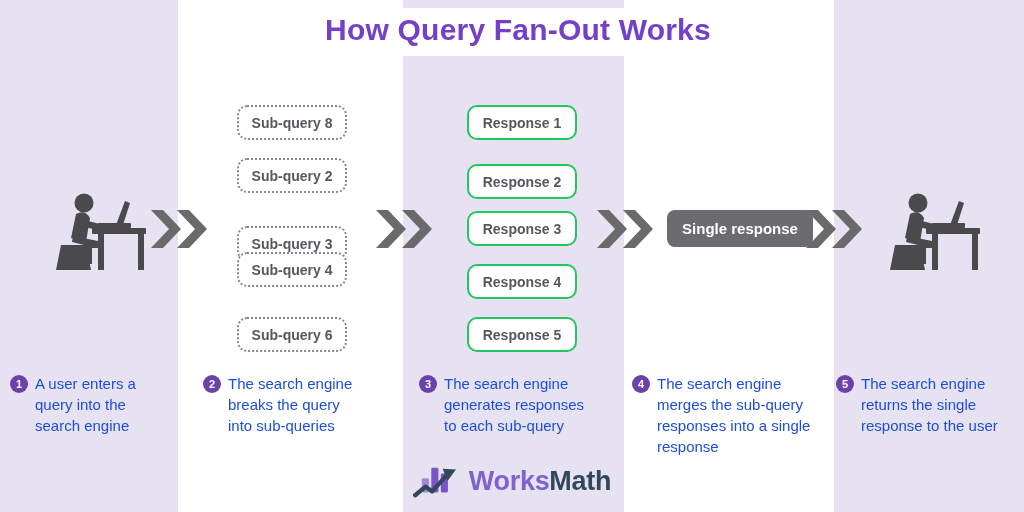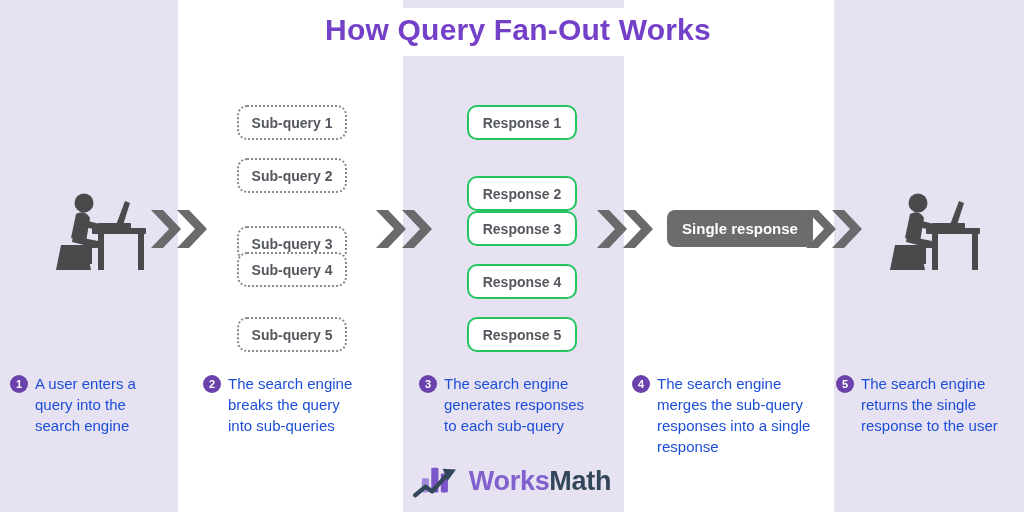--- a/index.html
+++ b/index.html
@@ -93,28 +93,28 @@
       <path d="M26 0 H38 L56 19 L38 38 H26 L44 19 Z"></path>
     </g>
   </svg>
   <svg class="chev" style="left:806px;" viewBox="0 0 56 38">
     <g fill="#6a6a6d">
       <path d="M0 0 H12 L30 19 L12 38 H0 L18 19 Z"></path>
       <path d="M26 0 H38 L56 19 L38 38 H26 L44 19 Z"></path>
     </g>
   </svg>
 
-  <div class="pill subq" style="top:105px;">Sub-query 1</div>
+  <div class="pill subq" style="top:105px;">Sub-query 8</div>
   <div class="pill subq" style="top:158px;">Sub-query 2</div>
   <div class="pill subq" style="top:226px;">Sub-query 3</div>
   <div class="pill subq" style="top:252px;">Sub-query 4</div>
-  <div class="pill subq" style="top:317px;">Sub-query 5</div>
+  <div class="pill subq" style="top:317px;">Sub-query 6</div>
 
   <div class="pill resp" style="top:105px;">Response 1</div>
-  <div class="pill resp" style="top:176px;">Response 2</div>
+  <div class="pill resp" style="top:164px;">Response 2</div>
   <div class="pill resp" style="top:211px;">Response 3</div>
   <div class="pill resp" style="top:264px;">Response 4</div>
   <div class="pill resp" style="top:317px;">Response 5</div>
 
   <div id="single-response">Single response</div>
 
   <svg class="person" style="left:882px; top:192px;" viewBox="0 0 100 82">
     <g fill="#4a4a4d">
       <rect x="44" y="36" width="54" height="6" rx="1"></rect>
       <rect x="90" y="42" width="6" height="36"></rect>

